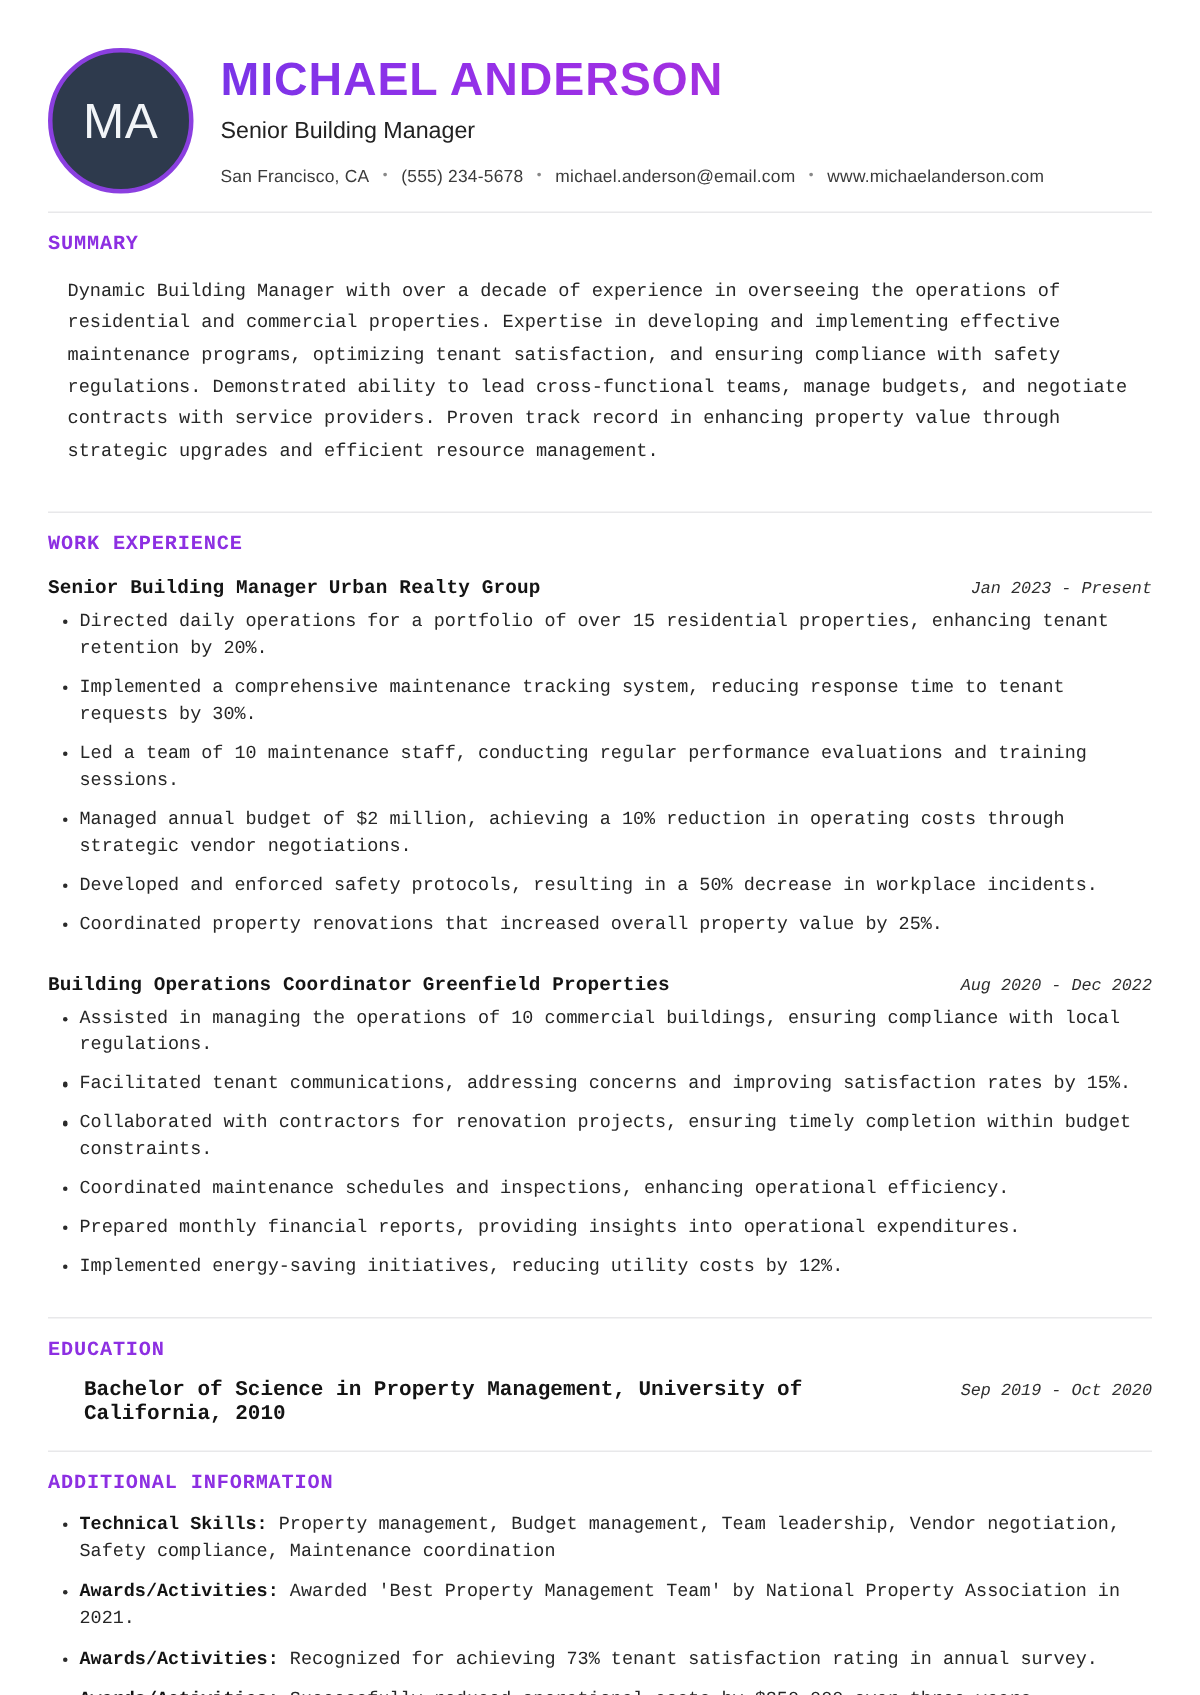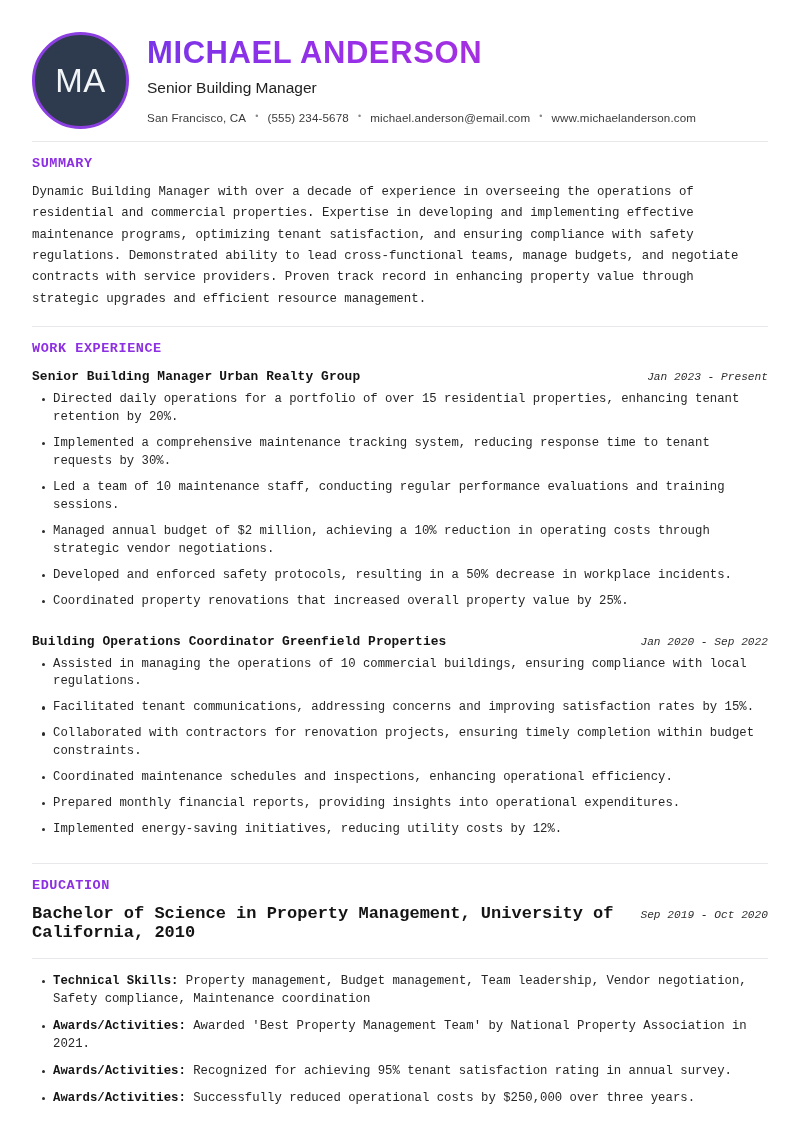--- a/index.html
+++ b/index.html
@@ -103,21 +103,21 @@
     color: #8d2fe2;
     font-size: 13.5px;
     font-weight: bold;
     letter-spacing: 0.55px;
     margin: 0 0 11px 0;
   }
   .body-text {
     font-size: 12.4px;
     line-height: 1.72;
     color: #262626;
-    margin: 0;
+    margin: 13px;
   }
   .section-spacer { height: 16px; }
 
   
   .entry { margin-bottom: 2px; }
   .entry-head {
     display: flex;
     align-items: baseline;
     justify-content: space-between;
     gap: 28px;
@@ -169,23 +169,24 @@
   .entry-gap { height: 13px; }
 
   
   .edu-head {
     display: flex;
     align-items: baseline;
     justify-content: space-between;
     gap: 16px;
   }
   .edu-degree {
-    font-size: 17px;
+    font-size: 14px;
     font-weight: bold;
     color: #141414;
+    margin-left: 24px;
   }
 
   
   ul.info-list li { margin-bottom: 9px; }
   .info-label { font-weight: bold; color: #141414; margin-top: 24px; }
   .info-value { color: #262626; }
 </style>
 </head>
 <body>
 
@@ -240,21 +241,21 @@
       </ul>
     </div>
 
     <div class="entry-gap"></div>
 
     <div class="entry">
       <div class="entry-head">
         <div>
           <span class="entry-title">Building Operations Coordinator</span><span class="entry-company">Greenfield Properties</span>
         </div>
-        <div class="entry-dates">Jan 2020 - Sep 2022</div>
+        <div class="entry-dates">Aug 2020 - Dec 2022</div>
       </div>
       <ul class="bullets">
         <li>Assisted in managing the operations of 10 commercial buildings, ensuring compliance with local regulations.</li>
         <li>Facilitated tenant communications, addressing concerns and improving satisfaction rates by 15%.</li>
         <li>Collaborated with contractors for renovation projects, ensuring timely completion within budget constraints.</li>
         <li>Coordinated maintenance schedules and inspections, enhancing operational efficiency.</li>
         <li>Prepared monthly financial reports, providing insights into operational expenditures.</li>
         <li>Implemented energy-saving initiatives, reducing utility costs by 12%.</li>
       </ul>
     </div>
@@ -268,32 +269,33 @@
     <div class="edu-head">
       <div class="edu-degree">Bachelor of Science in Property Management, University of California, 2010</div>
       <div class="entry-dates">Sep 2019 - Oct 2020</div>
     </div>
   </div>
 
   <div class="section-spacer"></div>
   <hr class="rule">
 
   <div class="section">
+    <div class="section-title">ADDITIONAL INFORMATION</div>
     <ul class="bullets info-list">
       <li>
         <span class="info-label">Technical Skills:</span>
         <span class="info-value">Property management, Budget management, Team leadership, Vendor negotiation, Safety compliance, Maintenance coordination</span>
       </li>
       <li>
         <span class="info-label">Awards/Activities:</span>
         <span class="info-value">Awarded 'Best Property Management Team' by National Property Association in 2021.</span>
       </li>
       <li>
         <span class="info-label">Awards/Activities:</span>
-        <span class="info-value">Recognized for achieving 95% tenant satisfaction rating in annual survey.</span>
+        <span class="info-value">Recognized for achieving 73% tenant satisfaction rating in annual survey.</span>
       </li>
       <li>
         <span class="info-label">Awards/Activities:</span>
         <span class="info-value">Successfully reduced operational costs by $250,000 over three years.</span>
       </li>
     </ul>
   </div>
 
 </div>
 

